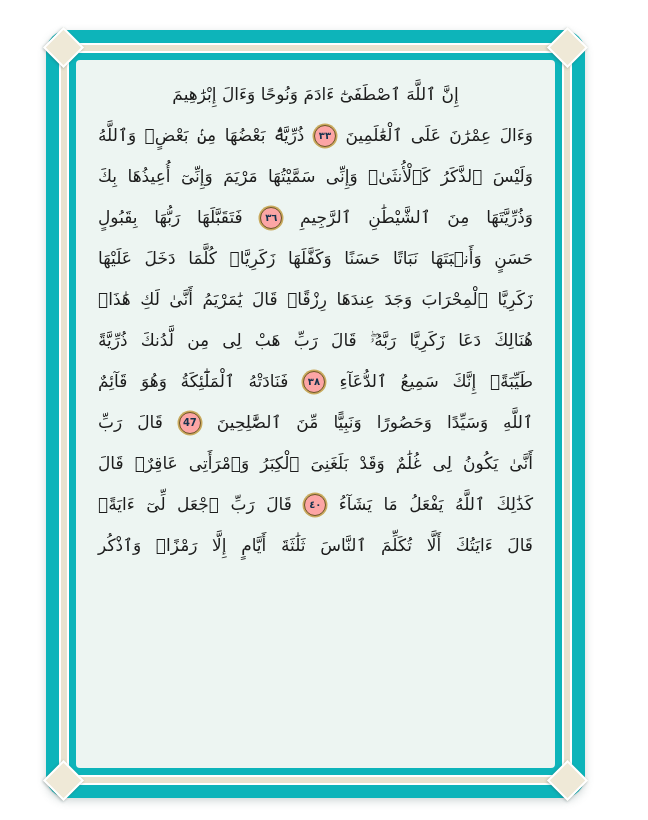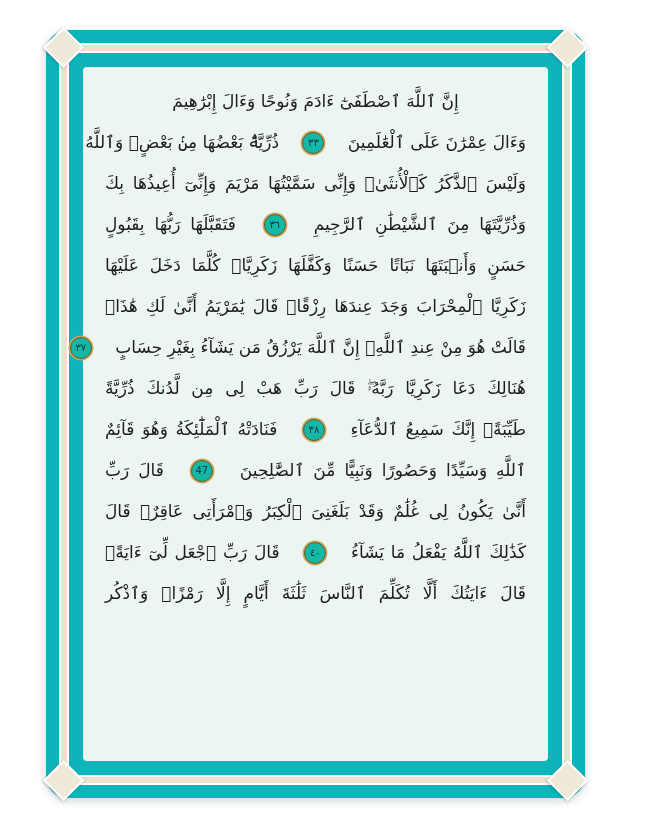--- a/index.html
+++ b/index.html
@@ -26,21 +26,21 @@
   .layer-cream {
     width: 100%; height: 100%; box-sizing: border-box;
     background: #e8e2cf; border-radius: 9px; padding: 6px;
   }
   .layer-white-inner {
     width: 100%; height: 100%; box-sizing: border-box;
     background: #ffffff; border-radius: 6px; padding: 2px;
   }
   .layer-teal-inner {
     width: 100%; height: 100%; box-sizing: border-box;
-    background: #0db4ba; border-radius: 5px; padding: 14px;
+    background: #0db4ba; border-radius: 5px; padding: 7px;
   }
   .page-content {
     width: 100%; height: 100%; box-sizing: border-box;
     background: #edf5f2; border-radius: 4px;
     padding: 14px 22px 6px 22px;
   }
   .corner-diamond {
     position: absolute;
     width: 25px; height: 25px;
     background: #efe9d7;
@@ -69,48 +69,47 @@
   .line.center {
     text-align: center;
     text-align-last: center;
   }
   .verse-marker {
     display: inline-flex;
     align-items: center;
     justify-content: center;
     width: 20px; height: 20px;
     border-radius: 50%;
-    background: #14b8a6;
+    background: #fca5a5;
     border: 1px solid #6d5626;
     box-shadow: 0 0 0 1.5px #c9aa5e;
     color: #16324d;
     font-size: 10px;
-    font-weight: normal;
+    font-weight: bold;
     vertical-align: middle;
-    margin: 0 18px;
+    margin: 0 1px;
     line-height: 1;
   }
 </style>
 </head>
 <body>
 
 <div class="mushaf-card">
   <div class="layer-white-outer">
     <div class="layer-cream">
       <div class="layer-white-inner">
         <div class="layer-teal-inner">
           <div class="page-content">
             <div class="text-block">
                 <div class="line center"><span>إِنَّ ٱللَّهَ ٱصْطَفَىٰٓ ءَادَمَ وَنُوحًا وَءَالَ إِبْرَٰهِيمَ</span> </div>
                 <div class="line"><span>وَءَالَ عِمْرَٰنَ عَلَى ٱلْعَٰلَمِينَ</span> <span class="verse-marker">٣٣</span> <span>ذُرِّيَّةًۢ بَعْضُهَا مِنۢ بَعْضٍۗ وَٱللَّهُ</span> </div>
                 <div class="line"><span>وَلَيْسَ ٱلذَّكَرُ كَٱلْأُنثَىٰۖ وَإِنِّى سَمَّيْتُهَا مَرْيَمَ وَإِنِّىٓ أُعِيذُهَا بِكَ</span> </div>
                 <div class="line"><span>وَذُرِّيَّتَهَا مِنَ ٱلشَّيْطَٰنِ ٱلرَّجِيمِ</span> <span class="verse-marker">٣٦</span> <span>فَتَقَبَّلَهَا رَبُّهَا بِقَبُولٍ</span> </div>
                 <div class="line"><span>حَسَنٍ وَأَنۢبَتَهَا نَبَاتًا حَسَنًا وَكَفَّلَهَا زَكَرِيَّاۖ كُلَّمَا دَخَلَ عَلَيْهَا</span> </div>
                 <div class="line"><span>زَكَرِيَّا ٱلْمِحْرَابَ وَجَدَ عِندَهَا رِزْقًاۖ قَالَ يَٰمَرْيَمُ أَنَّىٰ لَكِ هَٰذَاۖ</span> </div>
-                <div class="line"><span>قَالَتْ هُوَ مِنْ عِندِ ٱللَّهِۖ إِنَّ ٱللَّهَ يَرْزُقُ مَن يَشَآءُ بِغَيْرِ حِسَابٍ</span> <span class="verse-marker">٣٧</span> </div>
                 <div class="line"><span>هُنَالِكَ دَعَا زَكَرِيَّا رَبَّهُۥۖ قَالَ رَبِّ هَبْ لِى مِن لَّدُنكَ ذُرِّيَّةً</span> </div>
                 <div class="line"><span>طَيِّبَةًۖ إِنَّكَ سَمِيعُ ٱلدُّعَآءِ</span> <span class="verse-marker">٣٨</span> <span>فَنَادَتْهُ ٱلْمَلَٰٓئِكَةُ وَهُوَ قَآئِمٌ</span> </div>
                 <div class="line"><span>ٱللَّهِ وَسَيِّدًا وَحَصُورًا وَنَبِيًّا مِّنَ ٱلصَّٰلِحِينَ</span> <span class="verse-marker">47</span> <span>قَالَ رَبِّ</span> </div>
                 <div class="line"><span>أَنَّىٰ يَكُونُ لِى غُلَٰمٌ وَقَدْ بَلَغَنِىَ ٱلْكِبَرُ وَٱمْرَأَتِى عَاقِرٌۖ قَالَ</span> </div>
                 <div class="line"><span>كَذَٰلِكَ ٱللَّهُ يَفْعَلُ مَا يَشَآءُ</span> <span class="verse-marker">٤٠</span> <span>قَالَ رَبِّ ٱجْعَل لِّىٓ ءَايَةًۖ</span> </div>
                 <div class="line"><span>قَالَ ءَايَتُكَ أَلَّا تُكَلِّمَ ٱلنَّاسَ ثَلَٰثَةَ أَيَّامٍ إِلَّا رَمْزًاۗ وَٱذْكُر</span> </div>
               </div>
           </div>
         </div>
       </div>

